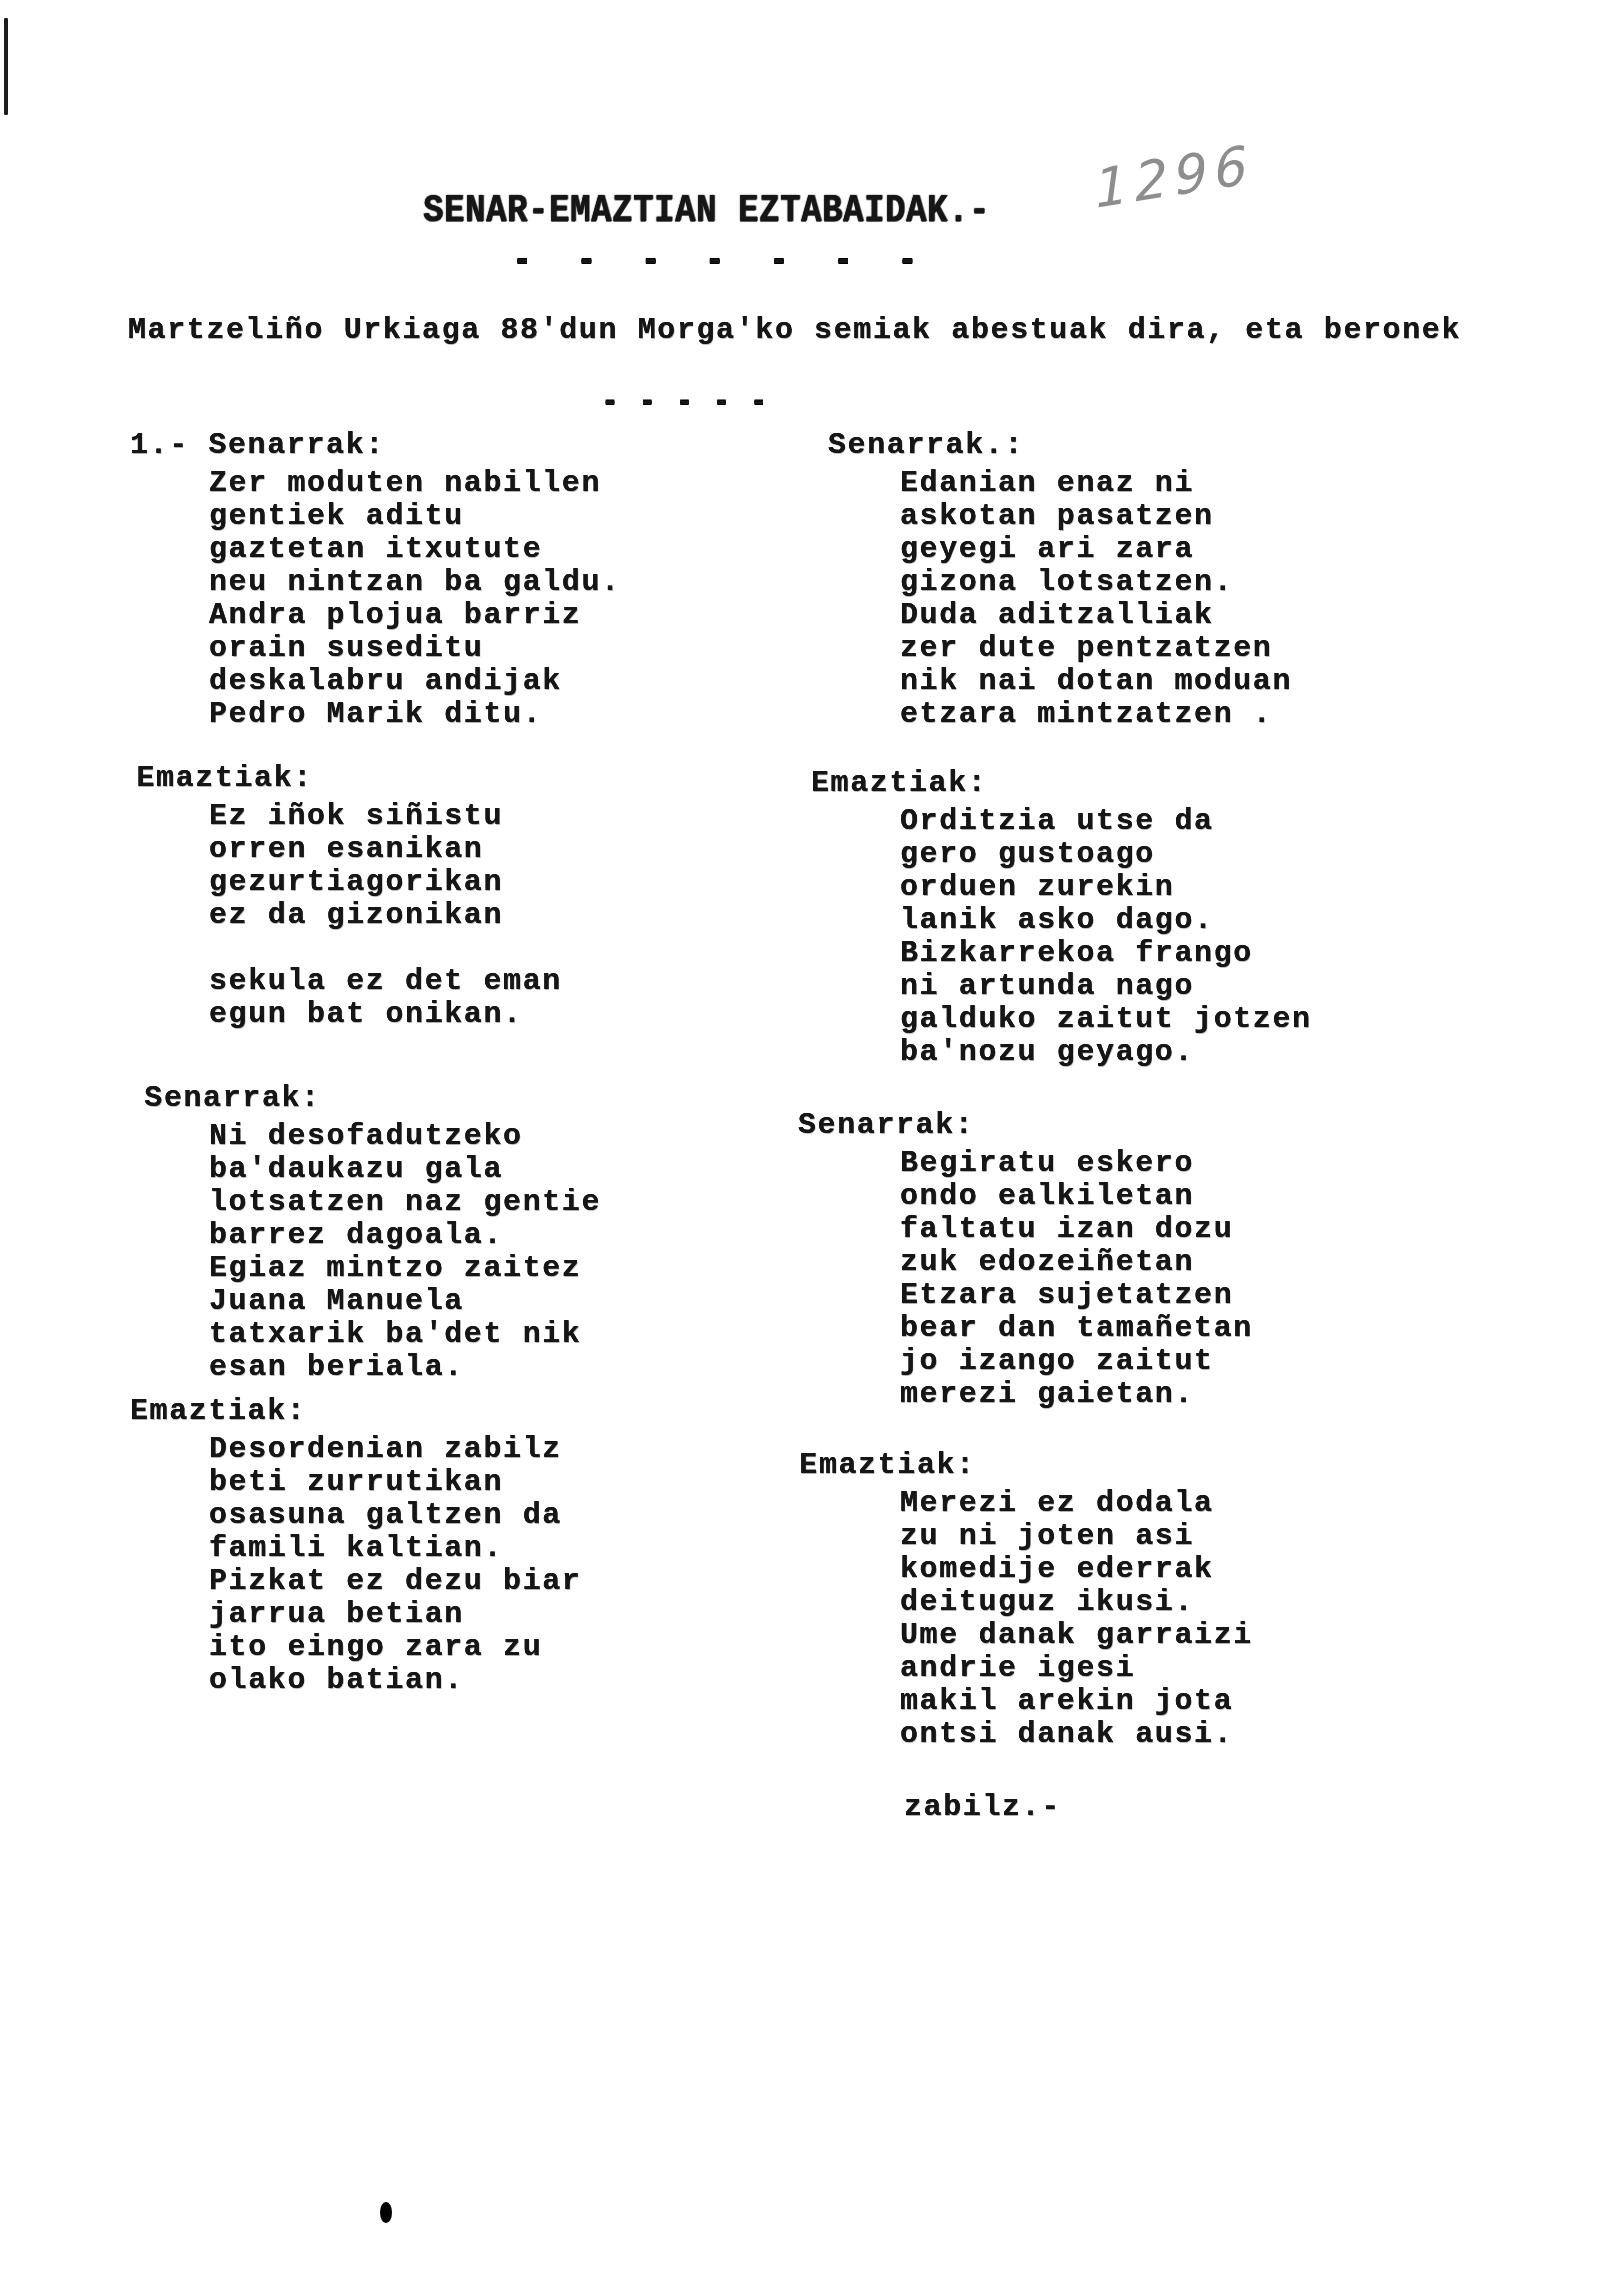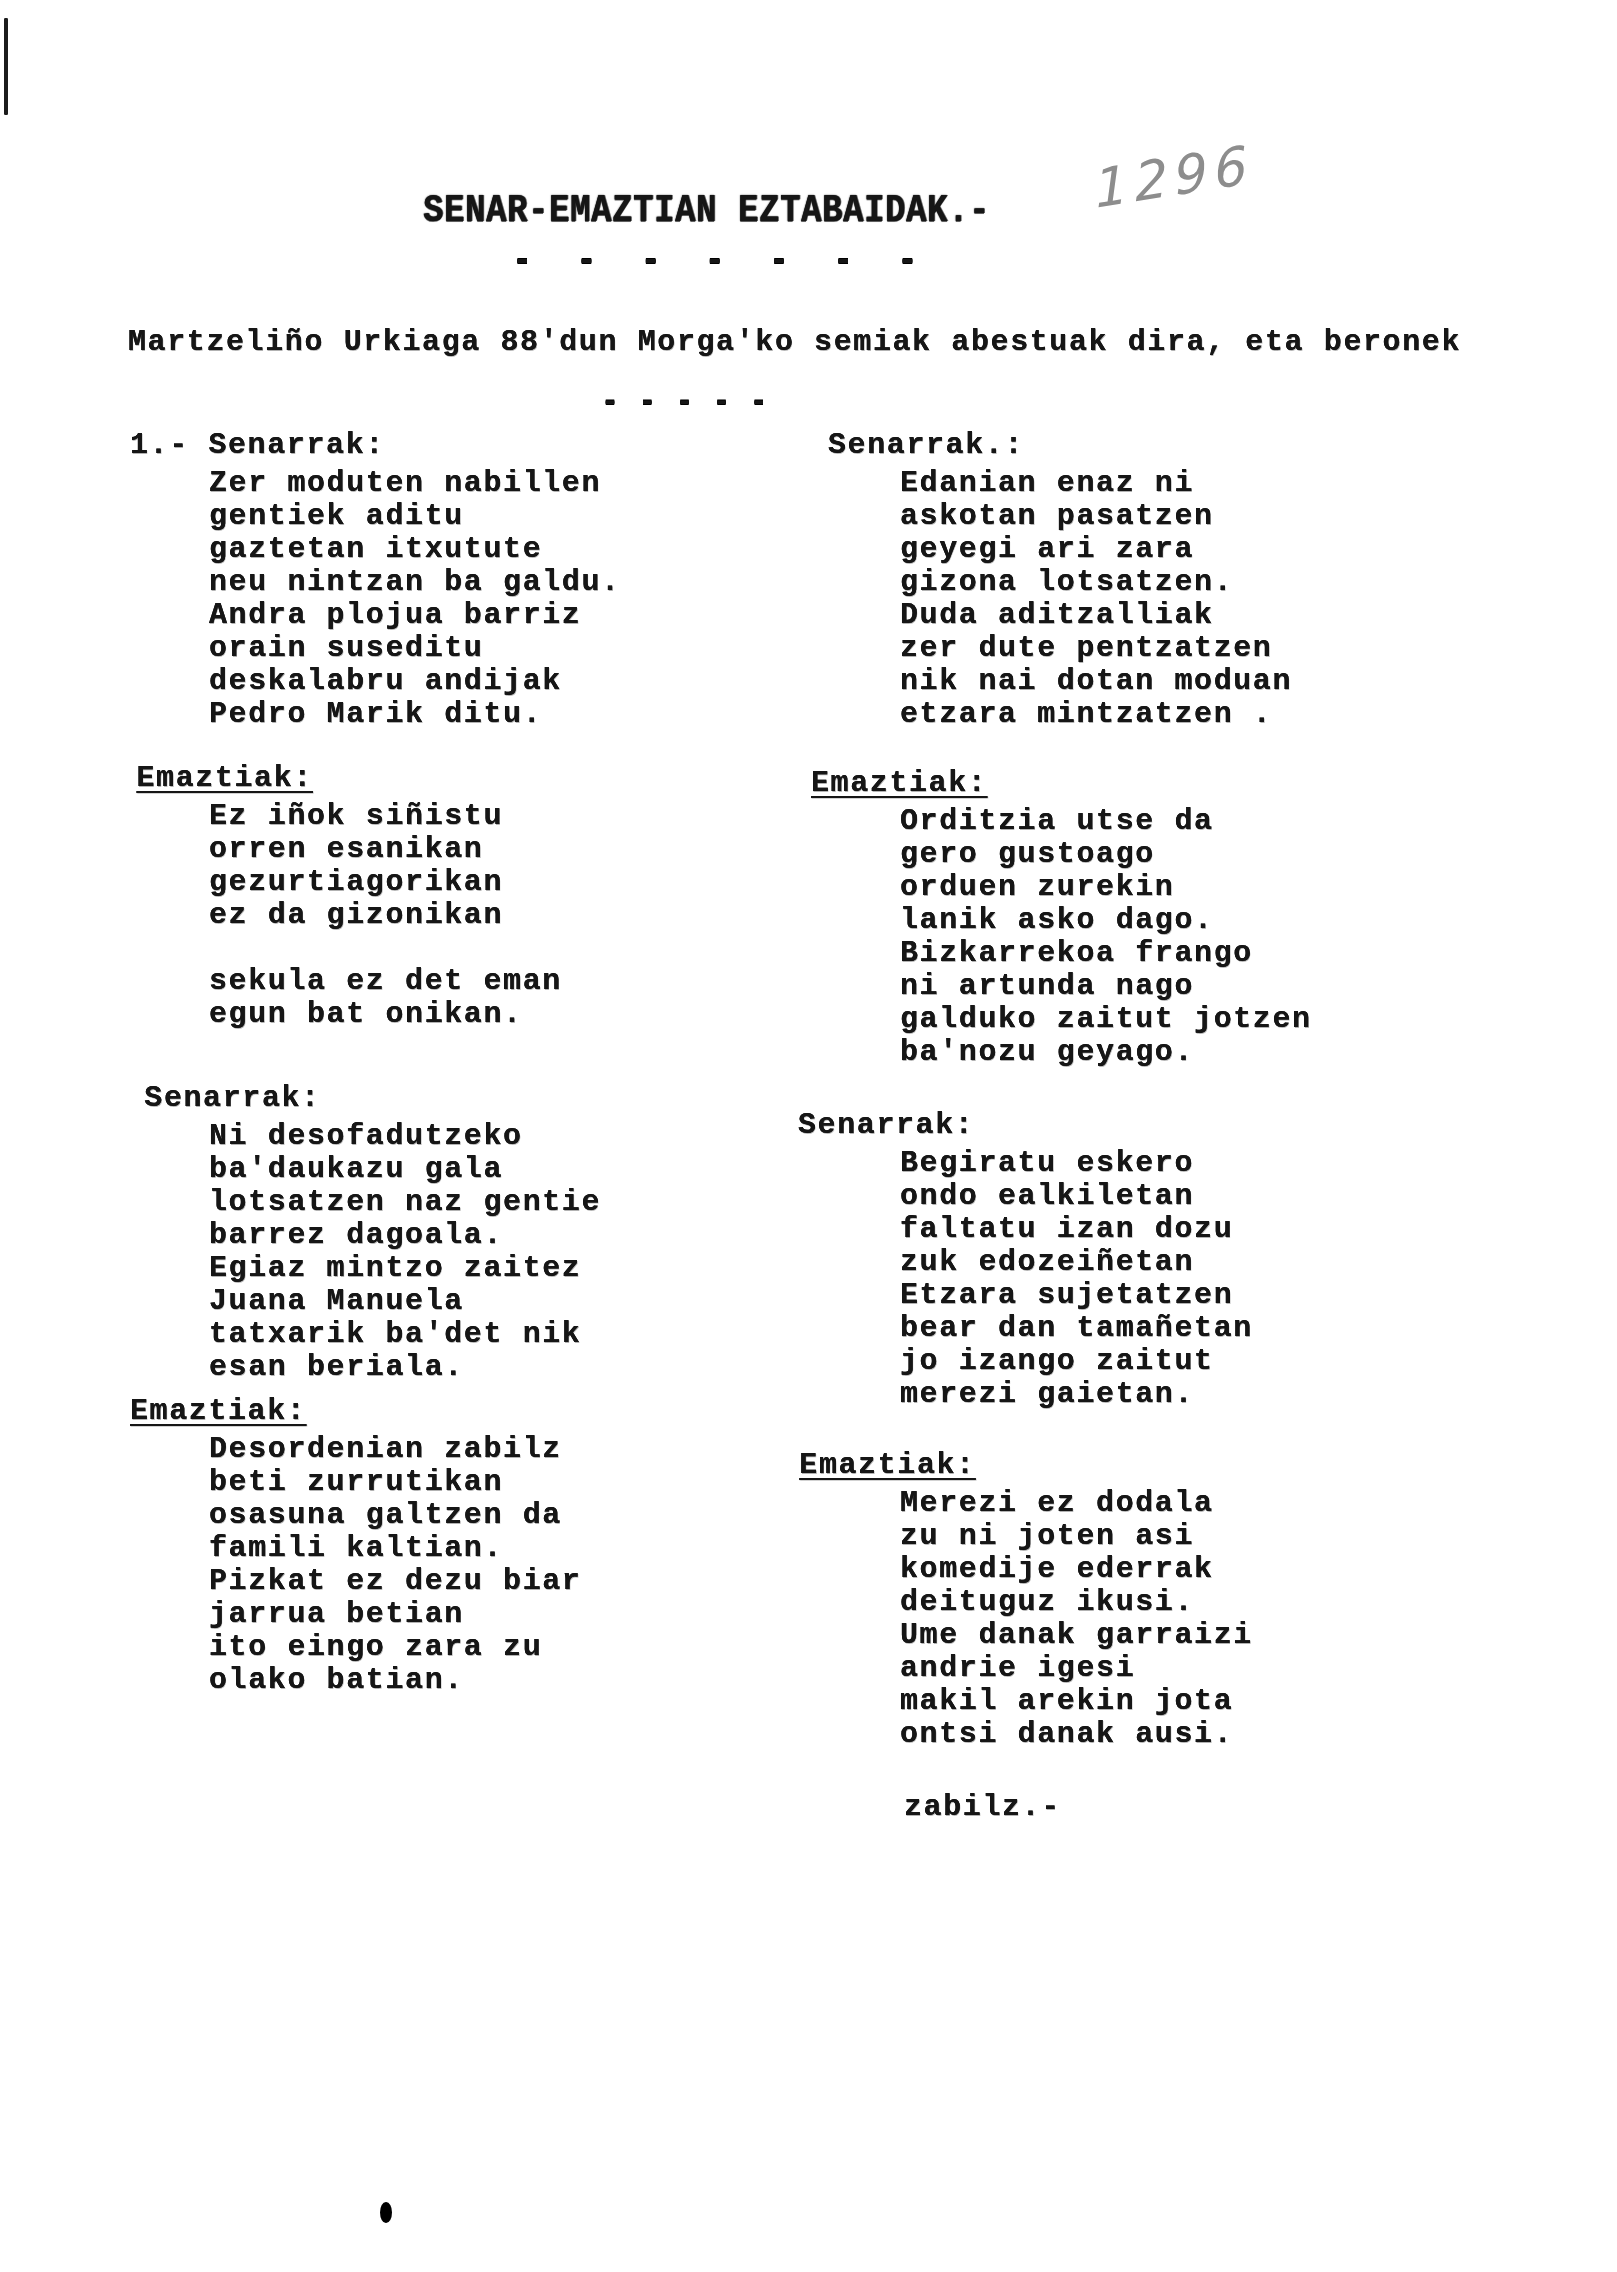--- a/index.html
+++ b/index.html
@@ -27,27 +27,26 @@
     left:423px;top:192px;
     font-size:34px;letter-spacing:0.6px;
     transform:scaleY(1.15);transform-origin:top left;
     text-shadow:0 0 1.3px rgba(0,0,0,.95), 1px 0 0 rgba(0,0,0,.55), 0 1px 0 rgba(0,0,0,.55);
   }
   .dashes{
     font-weight:900;
     text-shadow:0 0 0.6px #000, 0 1px 0 #000, 0 -1px 0 #000;
   }
   .title-dashes{left:512px;top:245px;font-size:34px;letter-spacing:11.7px;}
-  .intro-line1{left:128px;top:326px;}
+  .intro-line1{left:128px;top:314px;}
   .intro-line2{left:128px;top:350px;}
   .intro-dashes{left:601px;top:386px;font-size:30px;letter-spacing:0.6px;}
   .verse-block{position:absolute;width:765px;}
   .verse-heading{margin-bottom:5.2px;}
   .underlined{
-    text-decoration:underline;
     text-decoration-thickness:1.9px;
     text-underline-offset:4.5px;
   }
   .verse-line{white-space:pre;}
   .continuation{left:904px;top:1791px;}
   .handwritten{
     left:1094px;top:146px;
     font-family:"DejaVu Sans","Liberation Sans",sans-serif;
     font-style:italic;font-weight:400;
     font-size:53px;letter-spacing:6.5px;

